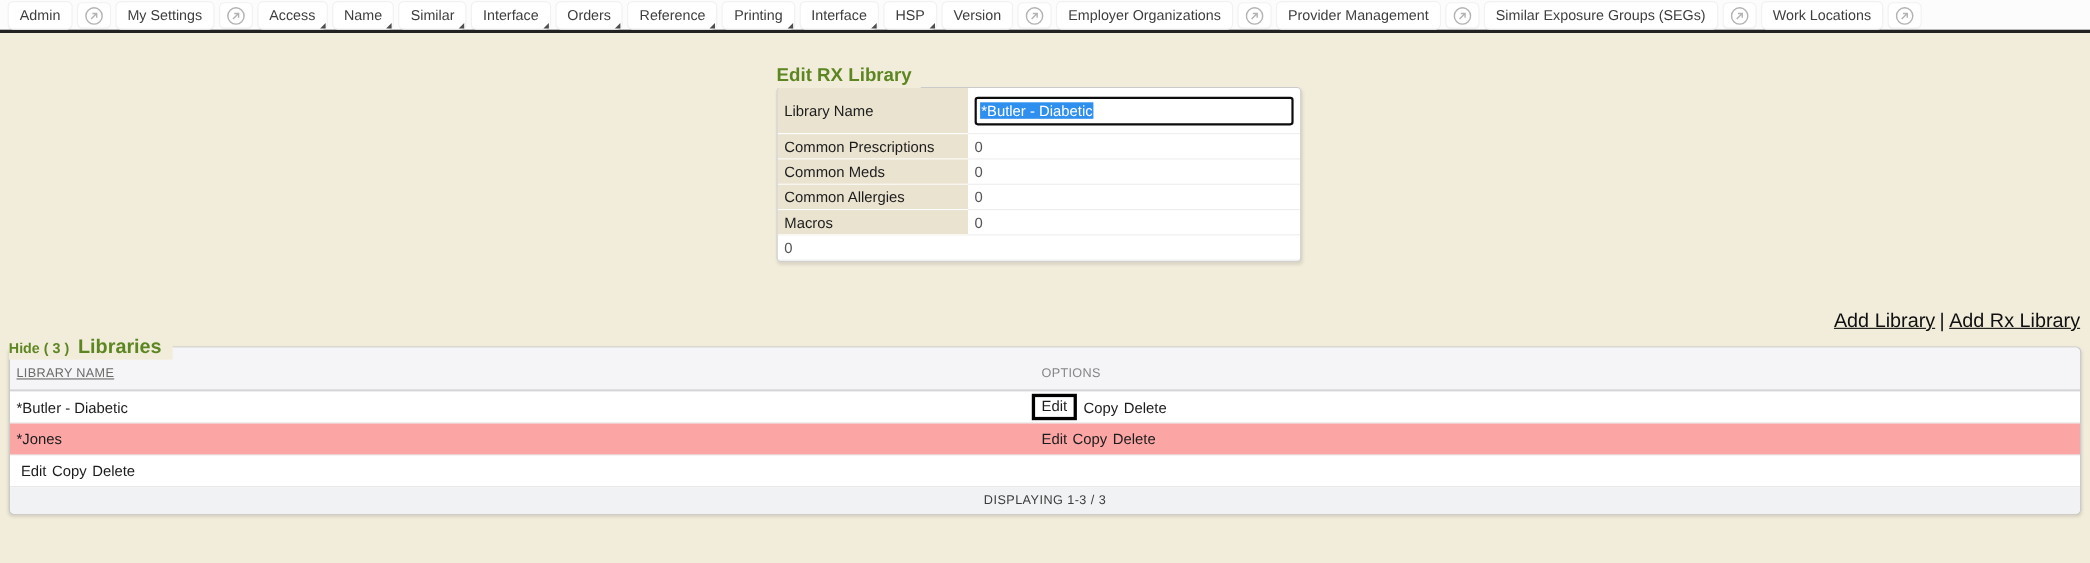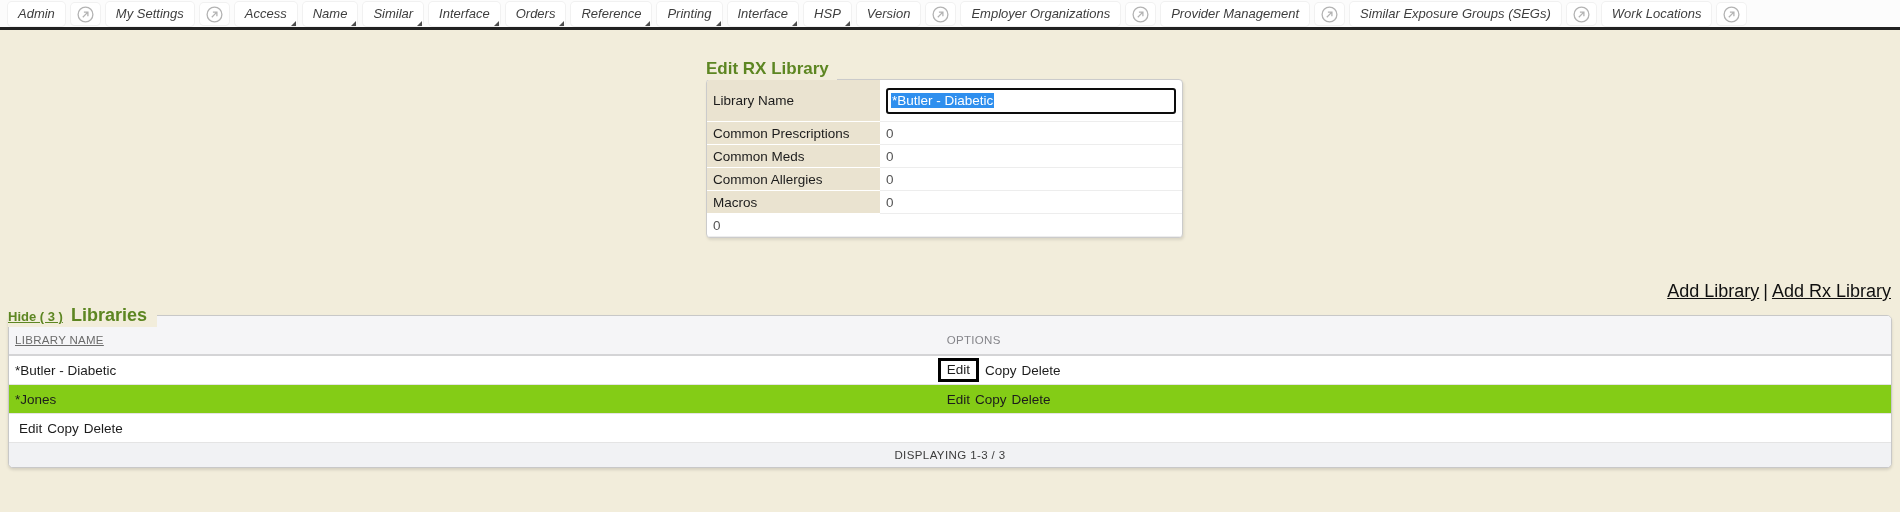--- a/index.html
+++ b/index.html
@@ -8,21 +8,21 @@
     font-family:"Liberation Sans", sans-serif;
     background:#f2eddb;
     position:relative;
   }
 
   
   .navbar {
     height:30px; background:#fcfcfc;
     border-bottom:3px solid #222;
     display:flex; align-items:center; gap:6px;
-    padding:0 8px; white-space:nowrap;font-style:italic;
+    padding:0 8px; white-space:nowrap;
   }
   .tab {
     position:relative; background:#fff; border-radius:4px;
     padding:5px 10px 6px; font-size:13px; color:#3e3e3e; line-height:1;
     box-shadow:0 0 0 1px #f1f1f1, 0 1px 1px rgba(0,0,0,0.05);
     cursor:default;
   }
   .corner {
     position:absolute; right:1px; bottom:0px;
     width:0; height:0;
@@ -89,21 +89,21 @@
 
   
   .lib-section { position:absolute; left:8px; right:8px; top:303px; }
   .lib-legend {
     position:absolute; top:0; left:0; z-index:2;
     background:#f2eddb; padding-right:10px;
     display:flex; align-items:baseline; gap:8px;
   }
   .hide-link {
     font-size:13px; font-weight:bold; color:#5d8622;
-    text-decoration:underline; cursor:pointer;
+    cursor:pointer;
   }
   .lib-title { font-size:18px; font-weight:bold; color:#5d8622; line-height:24px; }
   .lib-box {
     margin-top:12px;
     border:1px solid #c8c8c8; border-radius:5px;
     box-shadow:0 2px 3px rgba(0,0,0,0.12);
     background:#fff; overflow:hidden;
   }
   .lib-header {
     display:flex; align-items:flex-end;
@@ -115,21 +115,21 @@
   .hdr-name {
     font-size:11.5px; color:#6b6b6b; letter-spacing:0.3px;
     text-decoration:underline; cursor:pointer;
   }
   .hdr-opts { font-size:11.5px; color:#85858a; letter-spacing:0.3px; }
   .lib-row {
     display:flex; align-items:center; height:29px;
     border-bottom:1px solid #e4e4e4; background:#fff;
     font-size:13.5px; color:#1c1c1c;
   }
-  .lib-row.alt { background:#84cc16; }
+  .lib-row.alt { background:#fca5a5; }
   .lib-row .col-opts { display:flex; align-items:center; gap:5px; }
   .action { cursor:pointer; color:#1c1c1c; }
   .boxed {
     border:3px solid #000; background:#fff;
     padding:1px 6px 2px; margin-left:-9px; margin-right:1px;
   }
   .lib-footer {
     height:24px; background:#f1f2f4;
     display:flex; align-items:center; justify-content:center;
     font-size:11.5px; color:#3c3c3c; letter-spacing:0.4px;

